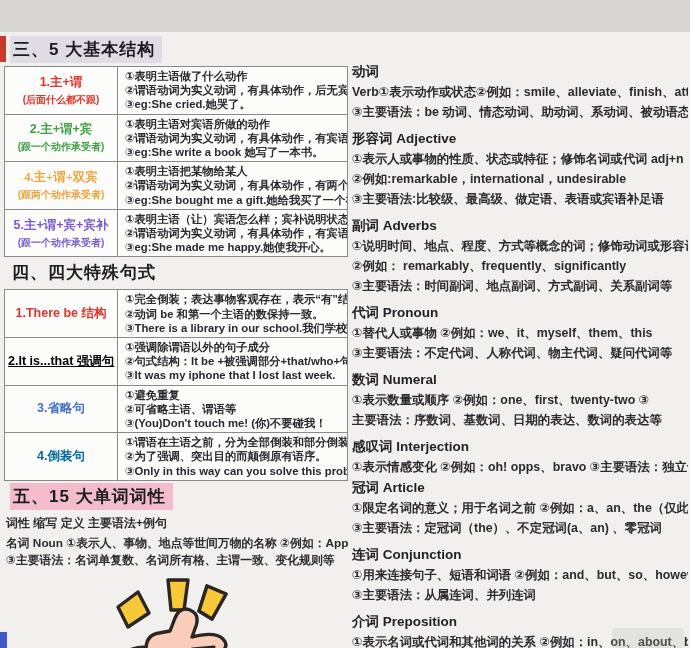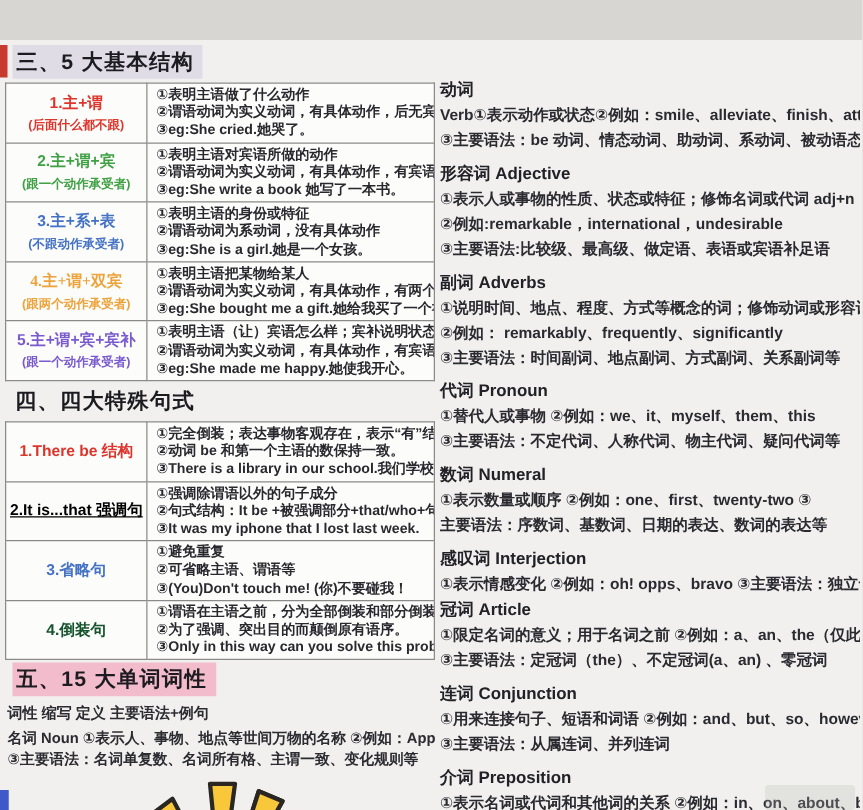--- a/index.html
+++ b/index.html
@@ -65,31 +65,20 @@
               <div class="row-sub" style="color: rgb(63, 160, 68);">(跟一个动作承受者)</div>
             </td>
             <td class="content-cell">
               <div class="cline">①表明主语对宾语所做的动作</div>
               <div class="cline">②谓语动词为实义动词，有具体动作，有宾语</div>
               <div class="cline">③eg:She write a book 她写了一本书。</div>
             </td>
           </tr>
           <tr class="trow">
             <td class="label-cell">
-              <div class="row-label" style="color: rgb(68, 114, 196);">3.主+系+表</div>
-              <div class="row-sub" style="color: rgb(68, 114, 196);">(不跟动作承受者)</div>
-            </td>
-            <td class="content-cell">
-              <div class="cline">①表明主语的身份或特征</div>
-              <div class="cline">②谓语动词为系动词，没有具体动作</div>
-              <div class="cline">③eg:She is a girl.她是一个女孩。</div>
-            </td>
-          </tr>
-          <tr class="trow">
-            <td class="label-cell">
               <div class="row-label" style="color: rgb(237, 163, 59); font-family: Liberation Serif, serif;">4.主+谓+双宾</div>
               <div class="row-sub" style="color: rgb(237, 163, 59);">(跟两个动作承受者)</div>
             </td>
             <td class="content-cell">
               <div class="cline">①表明主语把某物给某人</div>
               <div class="cline">②谓语动词为实义动词，有具体动作，有两个宾语</div>
               <div class="cline">③eg:She bought me a gift.她给我买了一个礼物。</div>
             </td>
           </tr>
           <tr class="trow">
@@ -134,21 +123,21 @@
               <div class="row-label" style="color: rgb(68, 114, 196);">3.省略句</div>
             </td>
             <td class="content-cell">
               <div class="cline">①避免重复</div>
               <div class="cline">②可省略主语、谓语等</div>
               <div class="cline">③(You)Don't touch me! (你)不要碰我！</div>
             </td>
           </tr>
           <tr class="trow">
             <td class="label-cell">
-              <div class="row-label" style="color: #14532d;">4.倒装句</div>
+              <div class="row-label" style="color: #0369a1;">4.倒装句</div>
             </td>
             <td class="content-cell">
               <div class="cline">①谓语在主语之前，分为全部倒装和部分倒装。</div>
               <div class="cline">②为了强调、突出目的而颠倒原有语序。</div>
               <div class="cline">③Only in this way can you solve this problem.</div>
             </td>
           </tr>
         </tbody>
       </table>
 

